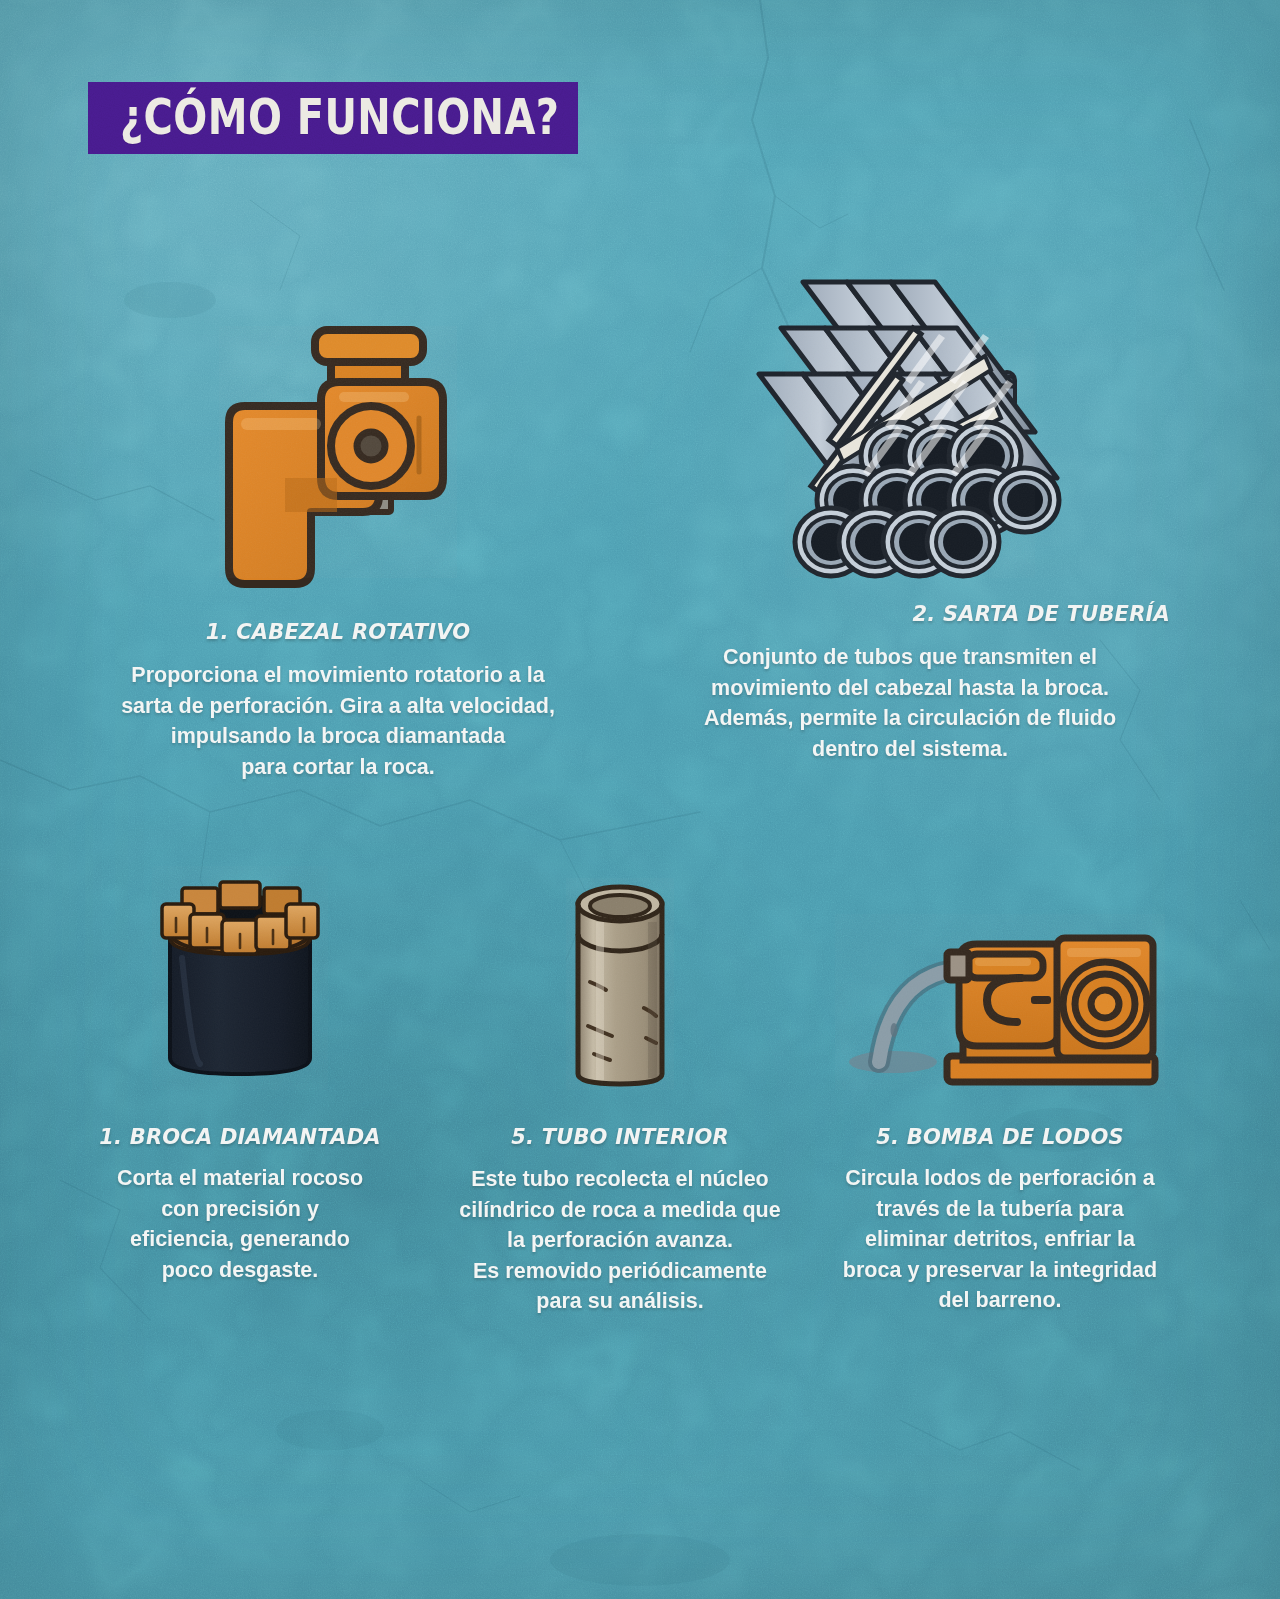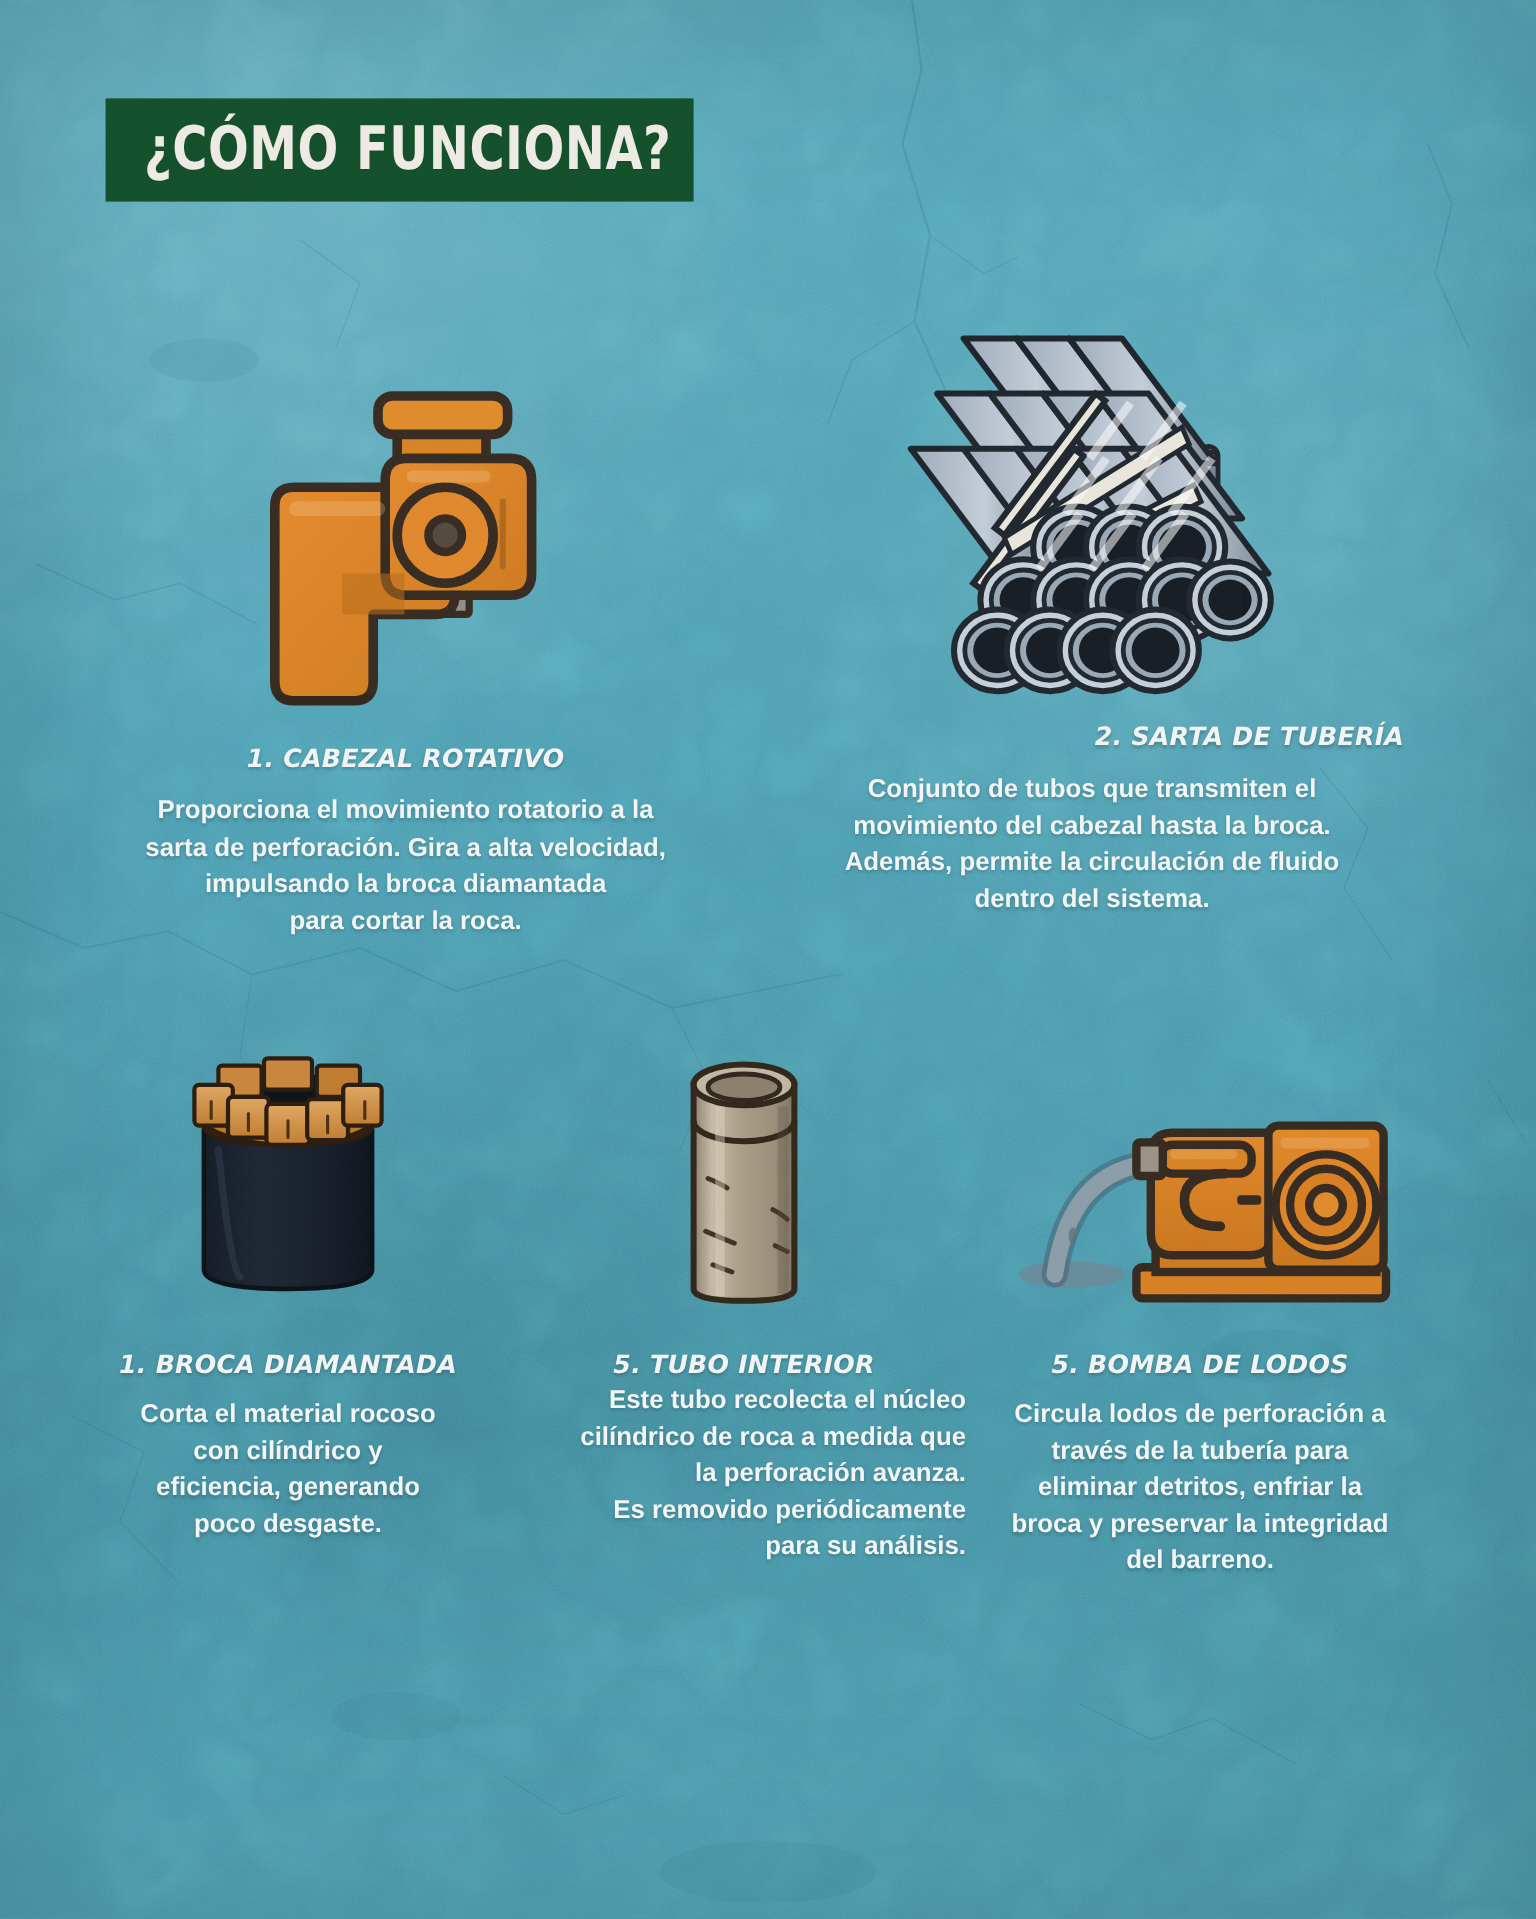--- a/index.html
+++ b/index.html
@@ -44,22 +44,22 @@
     box-shadow: inset 0 0 180px rgba(0,0,0,0.16);
     pointer-events: none;
   }
 
   
   .banner {
     position: absolute;
     left: 88px;
     top: 82px;
     width: 490px;
-    height: 86px;
-    background: #14532d;
+    height: 72px;
+    background: #4c1d95;
     overflow: hidden;
   }
   .banner-tex {
     position: absolute;
     inset: 0;
     opacity: 0.35;
     mix-blend-mode: multiply;
   }
   .banner-title {
     position: absolute;
@@ -121,21 +121,21 @@
 
   
   #card-3 { left: 55px;  top: 840px; width: 370px; }
   #card-3 .card-art { height: 250px; }
   #card-3 .card-head { margin-top: 35px; }
   #card-3 .card-body { margin-top: 14px; }
 
   #card-4 { left: 435px; top: 840px; width: 370px; }
   #card-4 .card-art { height: 250px; }
   #card-4 .card-head { margin-top: 35px; }
-  #card-4 .card-body { margin-top: 2px; text-align: right; }
+  #card-4 .card-body { margin-top: 15px; }
 
   #card-5 { left: 815px; top: 840px; width: 370px; }
   #card-5 .card-art { height: 250px; }
   #card-5 .card-head { margin-top: 35px; }
   #card-5 .card-body { margin-top: 14px; }
 
   svg { display: block; overflow: visible; }
 </style>
 </head>
 <body>
@@ -460,21 +460,21 @@
           <line x1="121" y1="64" x2="121" y2="78"></line>
           <line x1="152" y1="52" x2="152" y2="66"></line>
         </g>
 
         <path d="M30 92 q10 100 18 106" fill="none" stroke="#3c4a5e" stroke-width="6" opacity="0.35" stroke-linecap="round"></path>
         <rect x="0" y="0" width="176" height="224" filter="url(#icGrain3)" fill="#000" opacity="0.14"></rect>
       </svg>
     </div>
     <div class="card-head">1. BROCA DIAMANTADA</div>
     <div class="card-body">Corta el material rocoso
-con cilíndrico y
+con precisión y
 eficiencia, generando
 poco desgaste.</div>
   </div>
 
   <div class="card" id="card-4">
     <div class="card-art">
       <svg width="108" height="212" viewBox="0 0 108 212">
         <defs>
           <linearGradient id="tubeG" x1="0" y1="0" x2="1" y2="0">
             <stop offset="0" stop-color="#8b7f6c"></stop>

